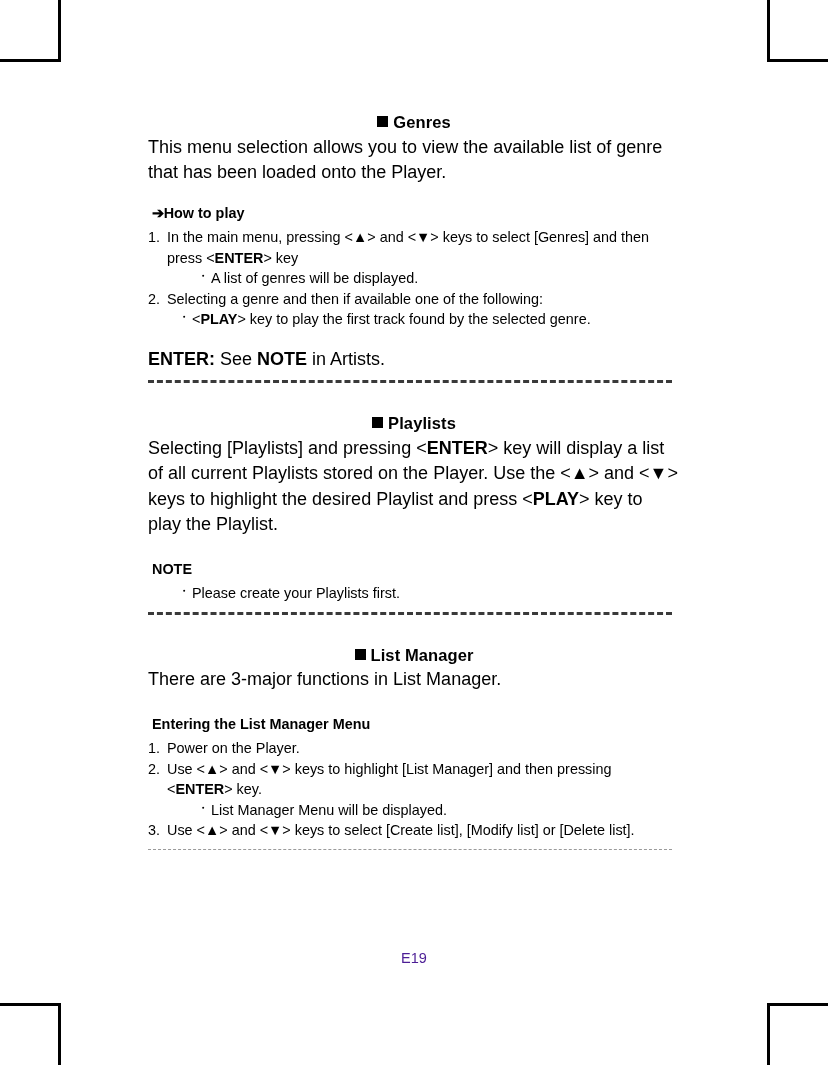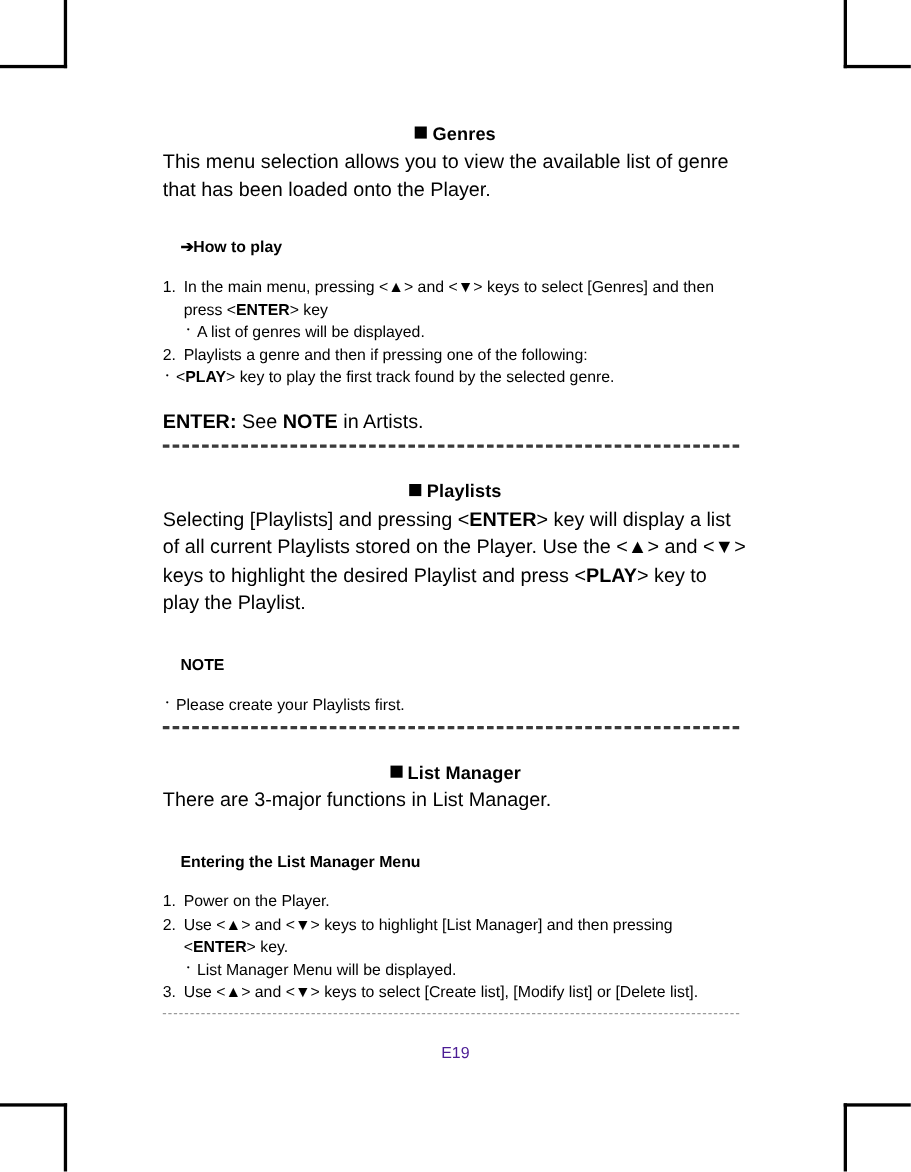--- a/index.html
+++ b/index.html
@@ -71,21 +71,21 @@
 
   p.body {
     font-size: 18px;
     line-height: 1.42;
     margin: 0;
   }
 
   .sub-head {
     font-size: 14.4px;
     font-weight: bold;
-    margin: 16px;
+    margin: 4px;
     line-height: 1.42;
   }
   .arrow {
     font-weight: bold;
     font-size: 14.5px;
     margin-right: 0px;
     letter-spacing: -0.5px;
   }
 
   ol.steps {
@@ -109,20 +109,21 @@
   ul.dots {
     list-style: none;
     margin: 0;
     padding: 0;
     font-size: 14.4px;
     line-height: 1.42;
   }
   ul.dots > li {
     position: relative;
     padding-left: 12px;
+    margin-left: 32px;
   }
   ul.dots > li::before {
     content: "\30FB";
     position: absolute;
     left: -2px;
     top: 0;
     font-size: 12px;
   }
   .dots-indent-2 { margin-left: 25px; }
 
@@ -194,21 +195,21 @@
     <ol class="steps">
       <li>
         <span class="num">1.</span>
         <span class="rich"><span>In the main menu, pressing &lt;</span><b>▲</b><span>&gt; and &lt;</span><b>▼</b><span>&gt; keys to select [Genres] and then press &lt;</span><b>ENTER</b><span>&gt; key</span></span>
         <ul class="dots">
           <li>A list of genres will be displayed.</li>
         </ul>
       </li>
       <li>
         <span class="num">2.</span>
-        <span class="rich"><span>Playlists a genre and then if pressing one of the following:</span></span>
+        <span class="rich"><span>Selecting a genre and then if available one of the following:</span></span>
       </li>
     </ol>
 
     <ul class="dots dots-indent-2">
       <li><span class="rich"><span>&lt;</span><b>PLAY</b><span>&gt; key to play the first track found by the selected genre.</span></span></li>
     </ul>
 
     <div class="gap-md"></div>
 
     <p class="body"><span class="rich"><b>ENTER:</b><span> See </span><b>NOTE</b><span> in Artists.</span></span></p>

